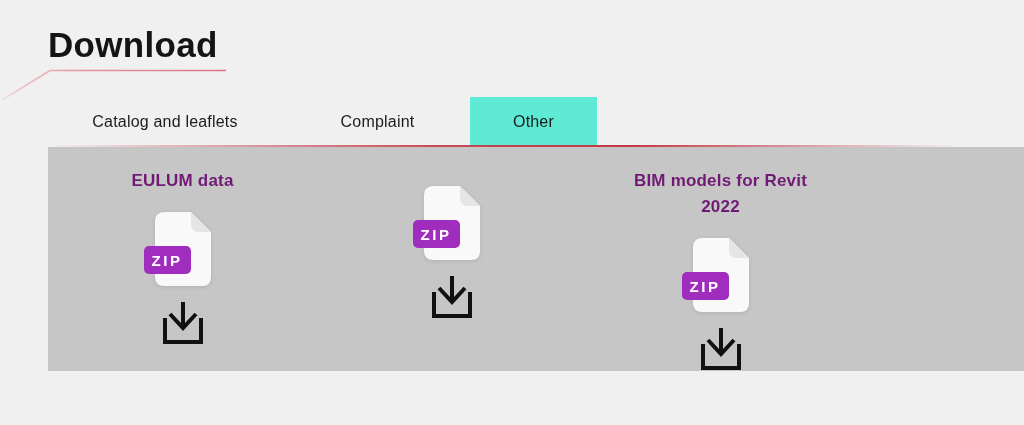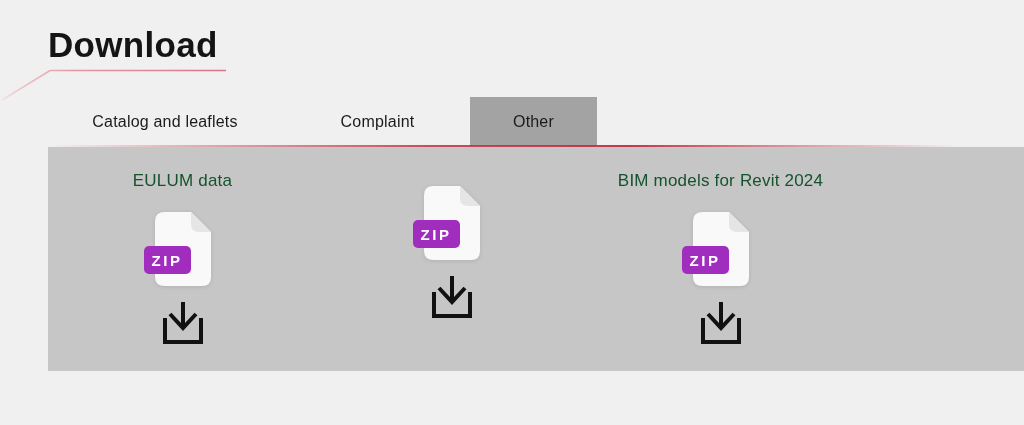--- a/index.html
+++ b/index.html
@@ -46,21 +46,21 @@
     justify-content: center;
     font-size: 16px;
     font-weight: 500;
     letter-spacing: 0.2px;
     color: #1b1b1b;
     cursor: pointer;
   }
   .tab-1 { left: 60px;  width: 210px; }
   .tab-2 { left: 300px; width: 155px; }
   .tab-3 { left: 470px; width: 127px; }
-  .tab.active { background: #a3a3a3; }
+  .tab.active { background: #5eead4; }
 
   .tabs-separator {
     position: absolute;
     left: 48px;
     top: 145px;
     width: 912px;
     height: 2px;
     background: linear-gradient(90deg,
       rgba(194,47,62,0) 0%,
       rgba(194,47,62,0.30) 14%,
@@ -92,23 +92,23 @@
     flex-direction: column;
     align-items: center;
     padding-top: 21px;
     cursor: pointer;
   }
   .item-title {
     max-width: 215px;
     text-align: center;
     font-size: 17px;
     line-height: 26px;
-    font-weight: 400;
+    font-weight: 700;
     letter-spacing: 0.2px;
-    color: #14532d;
+    color: #701a75;
   }
 
   
   .zip-wrap {
     position: relative;
     width: 56px;
     height: 74px;
     margin-top: 18px;
   }
   .zip-wrap svg { display: block; filter: drop-shadow(0 1px 2px rgba(0,0,0,0.10)); }
@@ -197,21 +197,21 @@
         <div class="arrow-btn">
           <svg width="40" height="43" viewBox="0 0 40 43" fill="none" stroke="#111111" stroke-width="4">
             <path d="M20 1 V24"></path>
             <path d="M7 13 L20 27 L33 13"></path>
             <path d="M2 17 V41 H38 V17"></path>
           </svg>
         </div>
       </div>
 
       <div class="item">
-        <div class="item-title">BIM models for Revit 2024</div>
+        <div class="item-title">BIM models for Revit 2022</div>
         <div class="zip-wrap">
           <svg width="56" height="74" viewBox="0 0 56 74">
             <path d="M10 0 H36 L56 20 V65 Q56 74 47 74 H10 Q0 74 0 65 V9 Q0 0 10 0 Z" fill="#f9f9f9"></path>
             <path d="M36 0 V12 Q36 20 44 20 H56 Z" fill="#e5e5e5"></path>
           </svg>
           <span class="zip-badge">ZIP</span>
         </div>
         <div class="arrow-btn">
           <svg width="40" height="43" viewBox="0 0 40 43" fill="none" stroke="#111111" stroke-width="4">
             <path d="M20 1 V24"></path>

